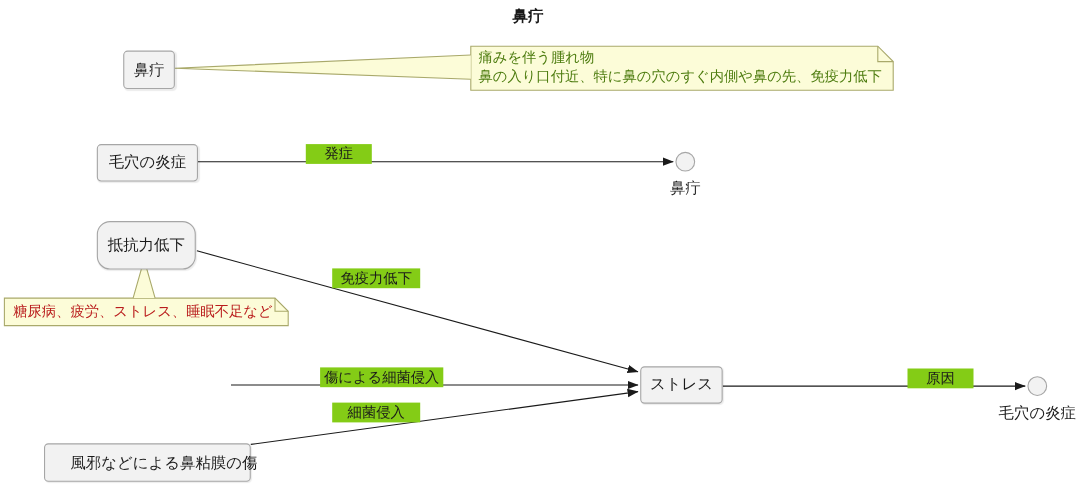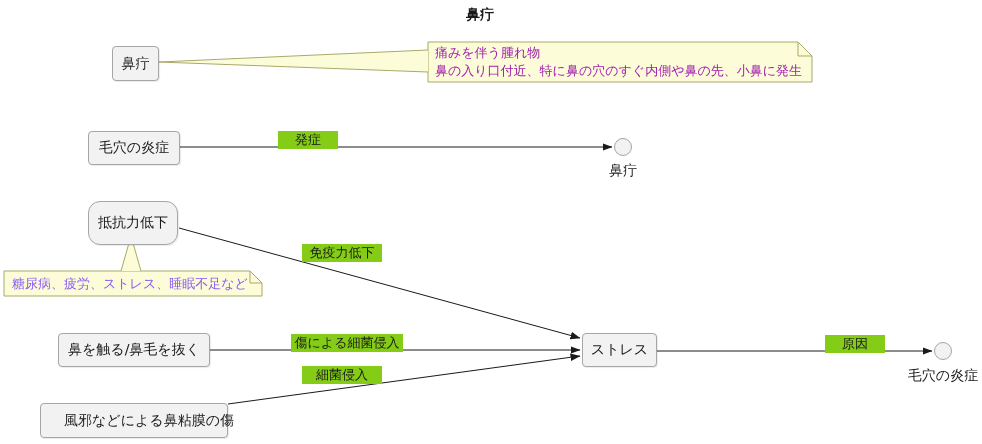--- a/index.html
+++ b/index.html
@@ -20,25 +20,25 @@
     position:absolute;font-size:14px;font-weight:bold;text-align:center;white-space:nowrap;
   }
   .edge-label{
     position:absolute;font-size:13px;text-align:center;white-space:nowrap;background:#84cc16;
   }
   .circle-label{
     position:absolute;font-size:14px;text-align:center;white-space:nowrap;
   }
   .note-text{
     position:absolute;box-sizing:border-box;font-size:13px;line-height:18px;
-    padding:2px 7px;white-space:nowrap;color:#a21caf;
+    padding:2px 7px;white-space:nowrap;color:#4d7c0f;
   }
   .note-text-single{
     position:absolute;box-sizing:border-box;font-size:13px;line-height:25px;
-    padding:0 8px;white-space:nowrap;color:#8b5cf6;
+    padding:0 8px;white-space:nowrap;color:#b91c1c;
   }
 </style>
 </head>
 <body>
 
 <div id="canvas">
 
   <svg id="wires" width="982" height="444" viewBox="0 0 982 444">
     <defs>
       <marker id="arr" viewBox="0 0 10 10" refX="9.5" refY="5" markerWidth="10" markerHeight="10" orient="auto">
@@ -64,33 +64,32 @@
     <circle cx="943" cy="351" r="8.5" fill="#f2f2f2" stroke="#a6a6a6" stroke-width="1"></circle>
   </svg>
 
   <div class="layer">
 
     <div class="diagram-title" style="left:430px;top:6px;width:100px;">鼻疔</div>
 
     <div class="node" style="left:112px;top:46px;width:47px;height:35px;">鼻疔</div>
     <div class="node" style="left:88px;top:131px;width:92px;height:34px;">毛穴の炎症</div>
     <div class="node" style="left:88px;top:201px;width:90px;height:44px;border-radius:12px;">抵抗力低下</div>
-    <div class="node" style="left:58px;top:333px;width:152px;height:34px;">鼻を触る/鼻毛を抜く</div>
     <div class="node" style="left:40px;top:403px;width:188px;height:35px;padding-left:30px;">風邪などによる鼻粘膜の傷</div>
     <div class="node" style="left:582px;top:333px;width:75px;height:34px;">ストレス</div>
 
     <div class="circle-label" style="left:583px;top:162px;width:80px;">鼻疔</div>
     <div class="circle-label" style="left:893px;top:367px;width:100px;">毛穴の炎症</div>
 
     <div class="edge-label" style="left:278px;top:131px;width:60px;">発症</div>
     <div class="edge-label" style="left:302px;top:244px;width:80px;">免疫力低下</div>
     <div class="edge-label" style="left:291px;top:334px;width:112px;">傷による細菌侵入</div>
     <div class="edge-label" style="left:302px;top:366px;width:80px;">細菌侵入</div>
     <div class="edge-label" style="left:825px;top:335px;width:60px;">原因</div>
 
     <div class="note-text" style="left:428px;top:42px;width:384px;height:40px;">
       <div>痛みを伴う腫れ物</div>
-      <div>鼻の入り口付近、特に鼻の穴のすぐ内側や鼻の先、小鼻に発生</div>
+      <div>鼻の入り口付近、特に鼻の穴のすぐ内側や鼻の先、免疫力低下</div>
     </div>
     <div class="note-text-single" style="left:4px;top:271px;width:258px;height:25px;">糖尿病、疲労、ストレス、睡眠不足など</div>
   </div>
 
 </div>
 
 </body></html>

